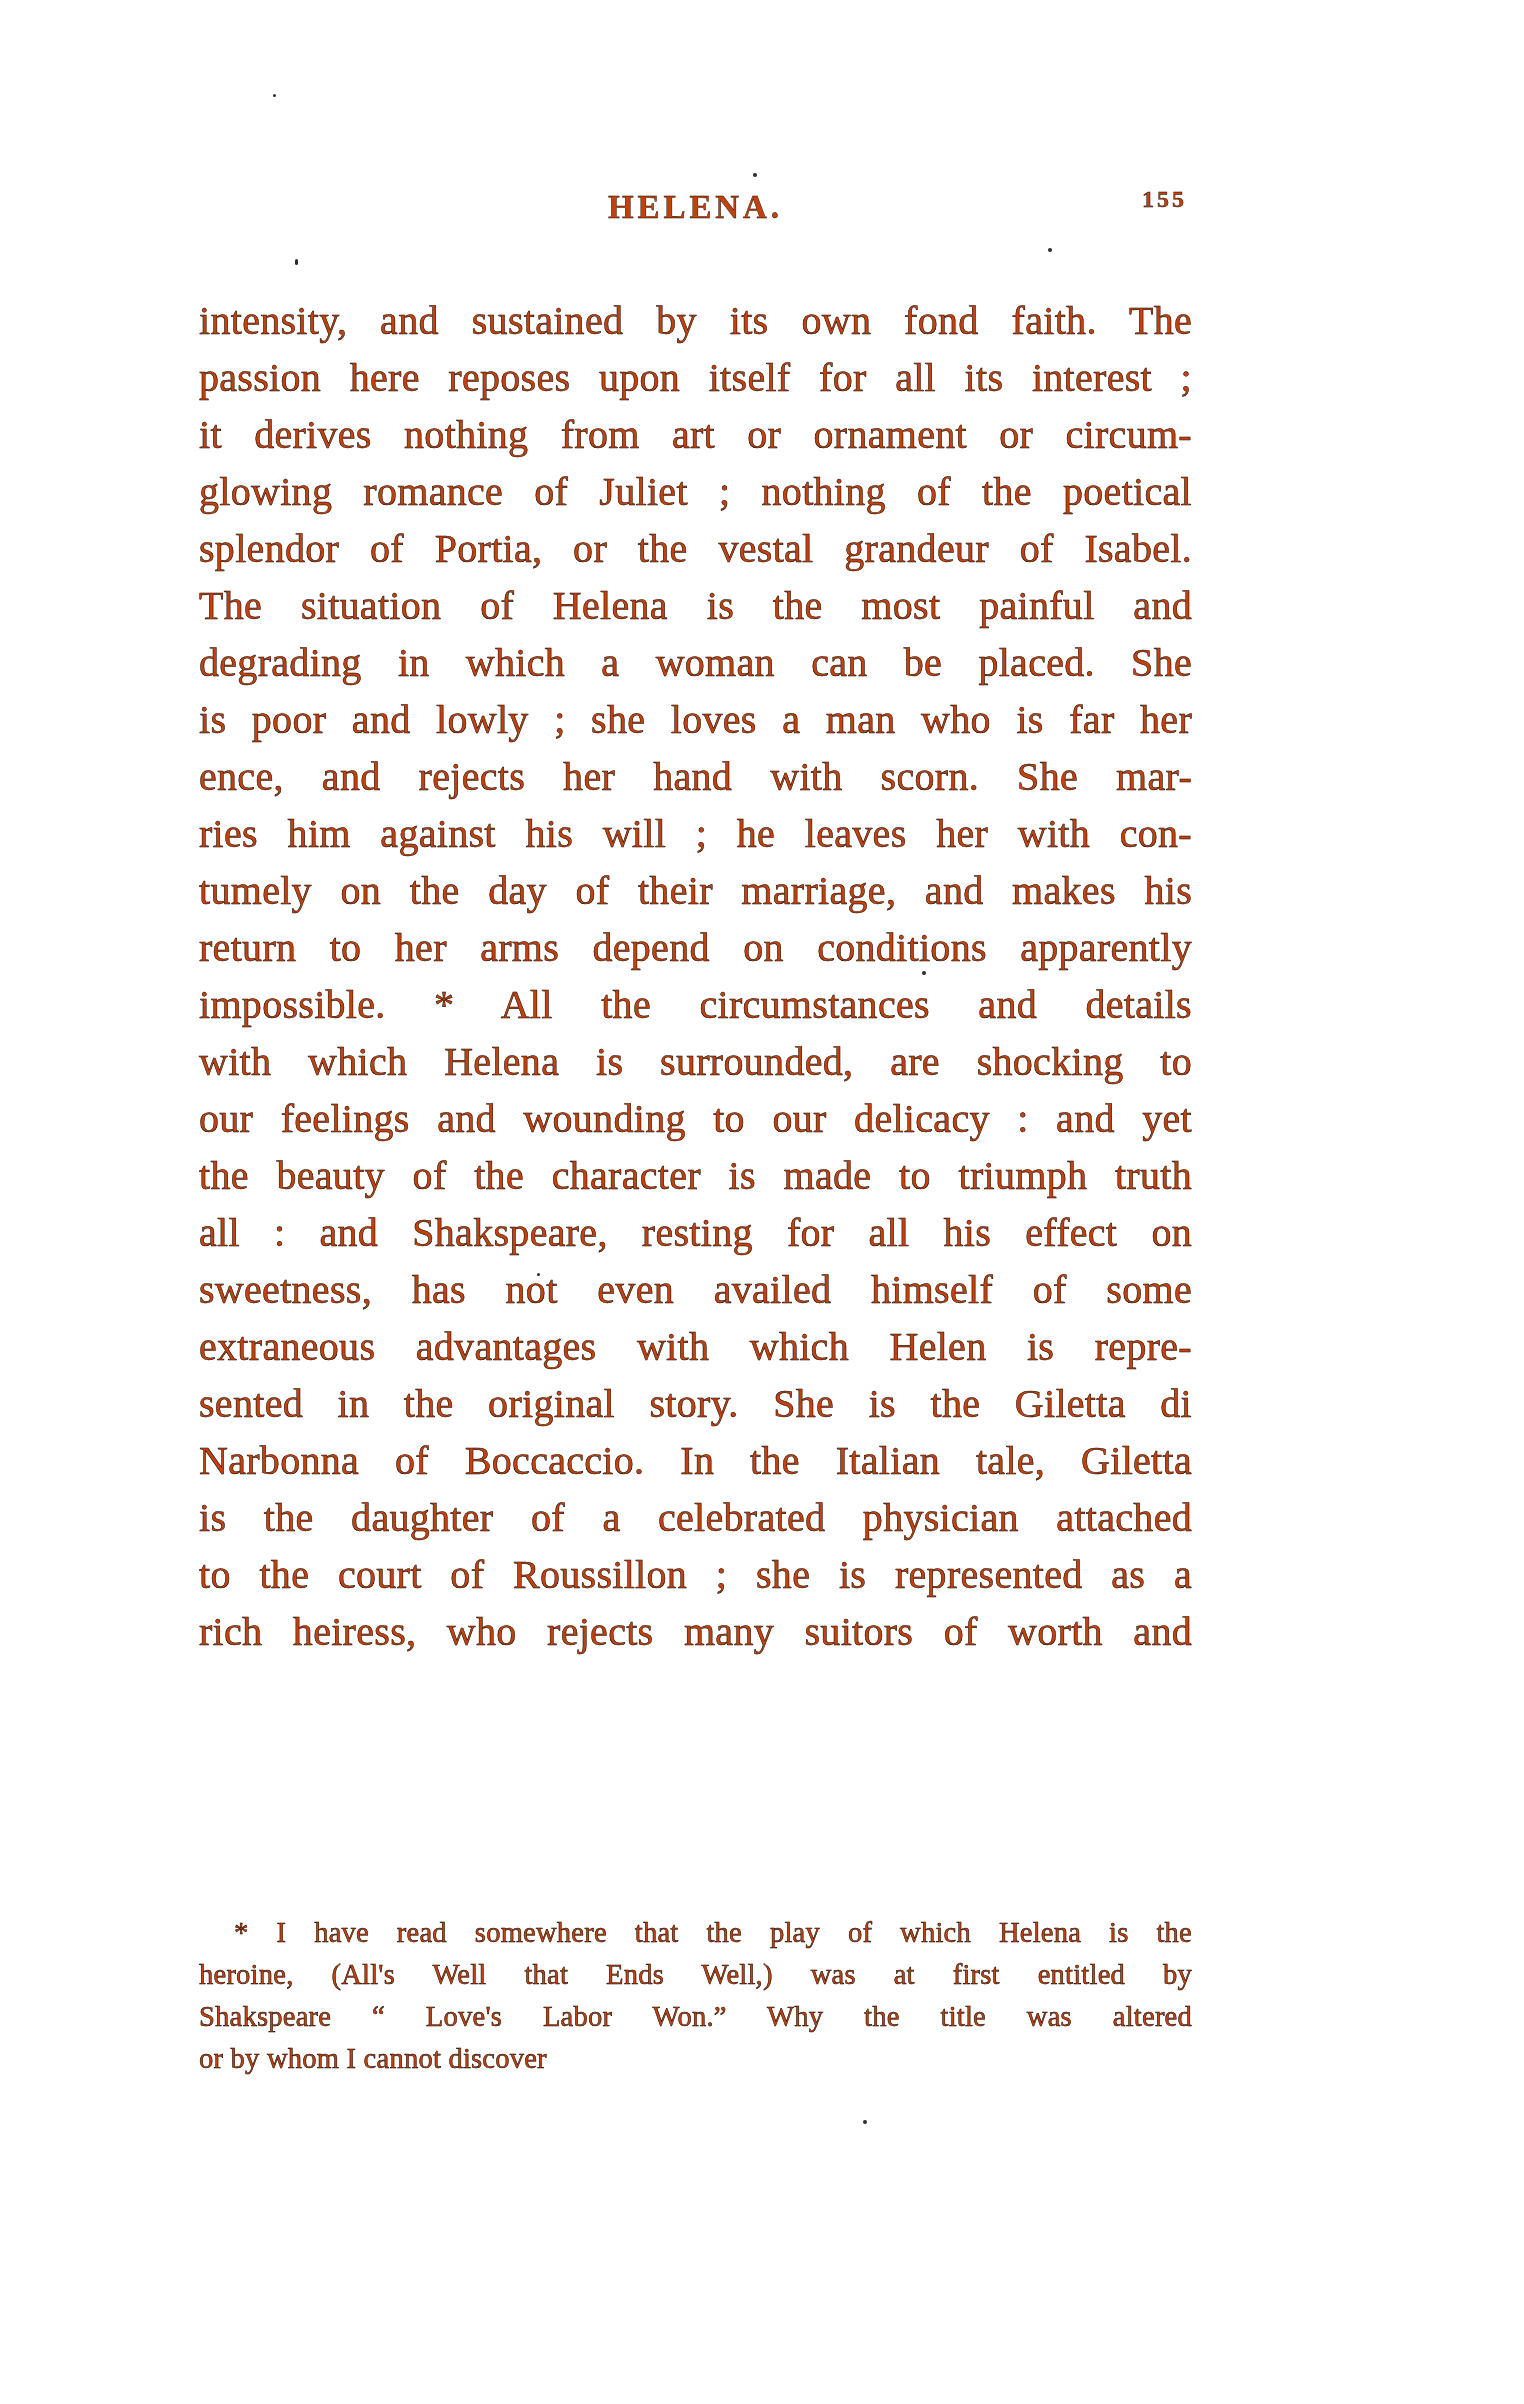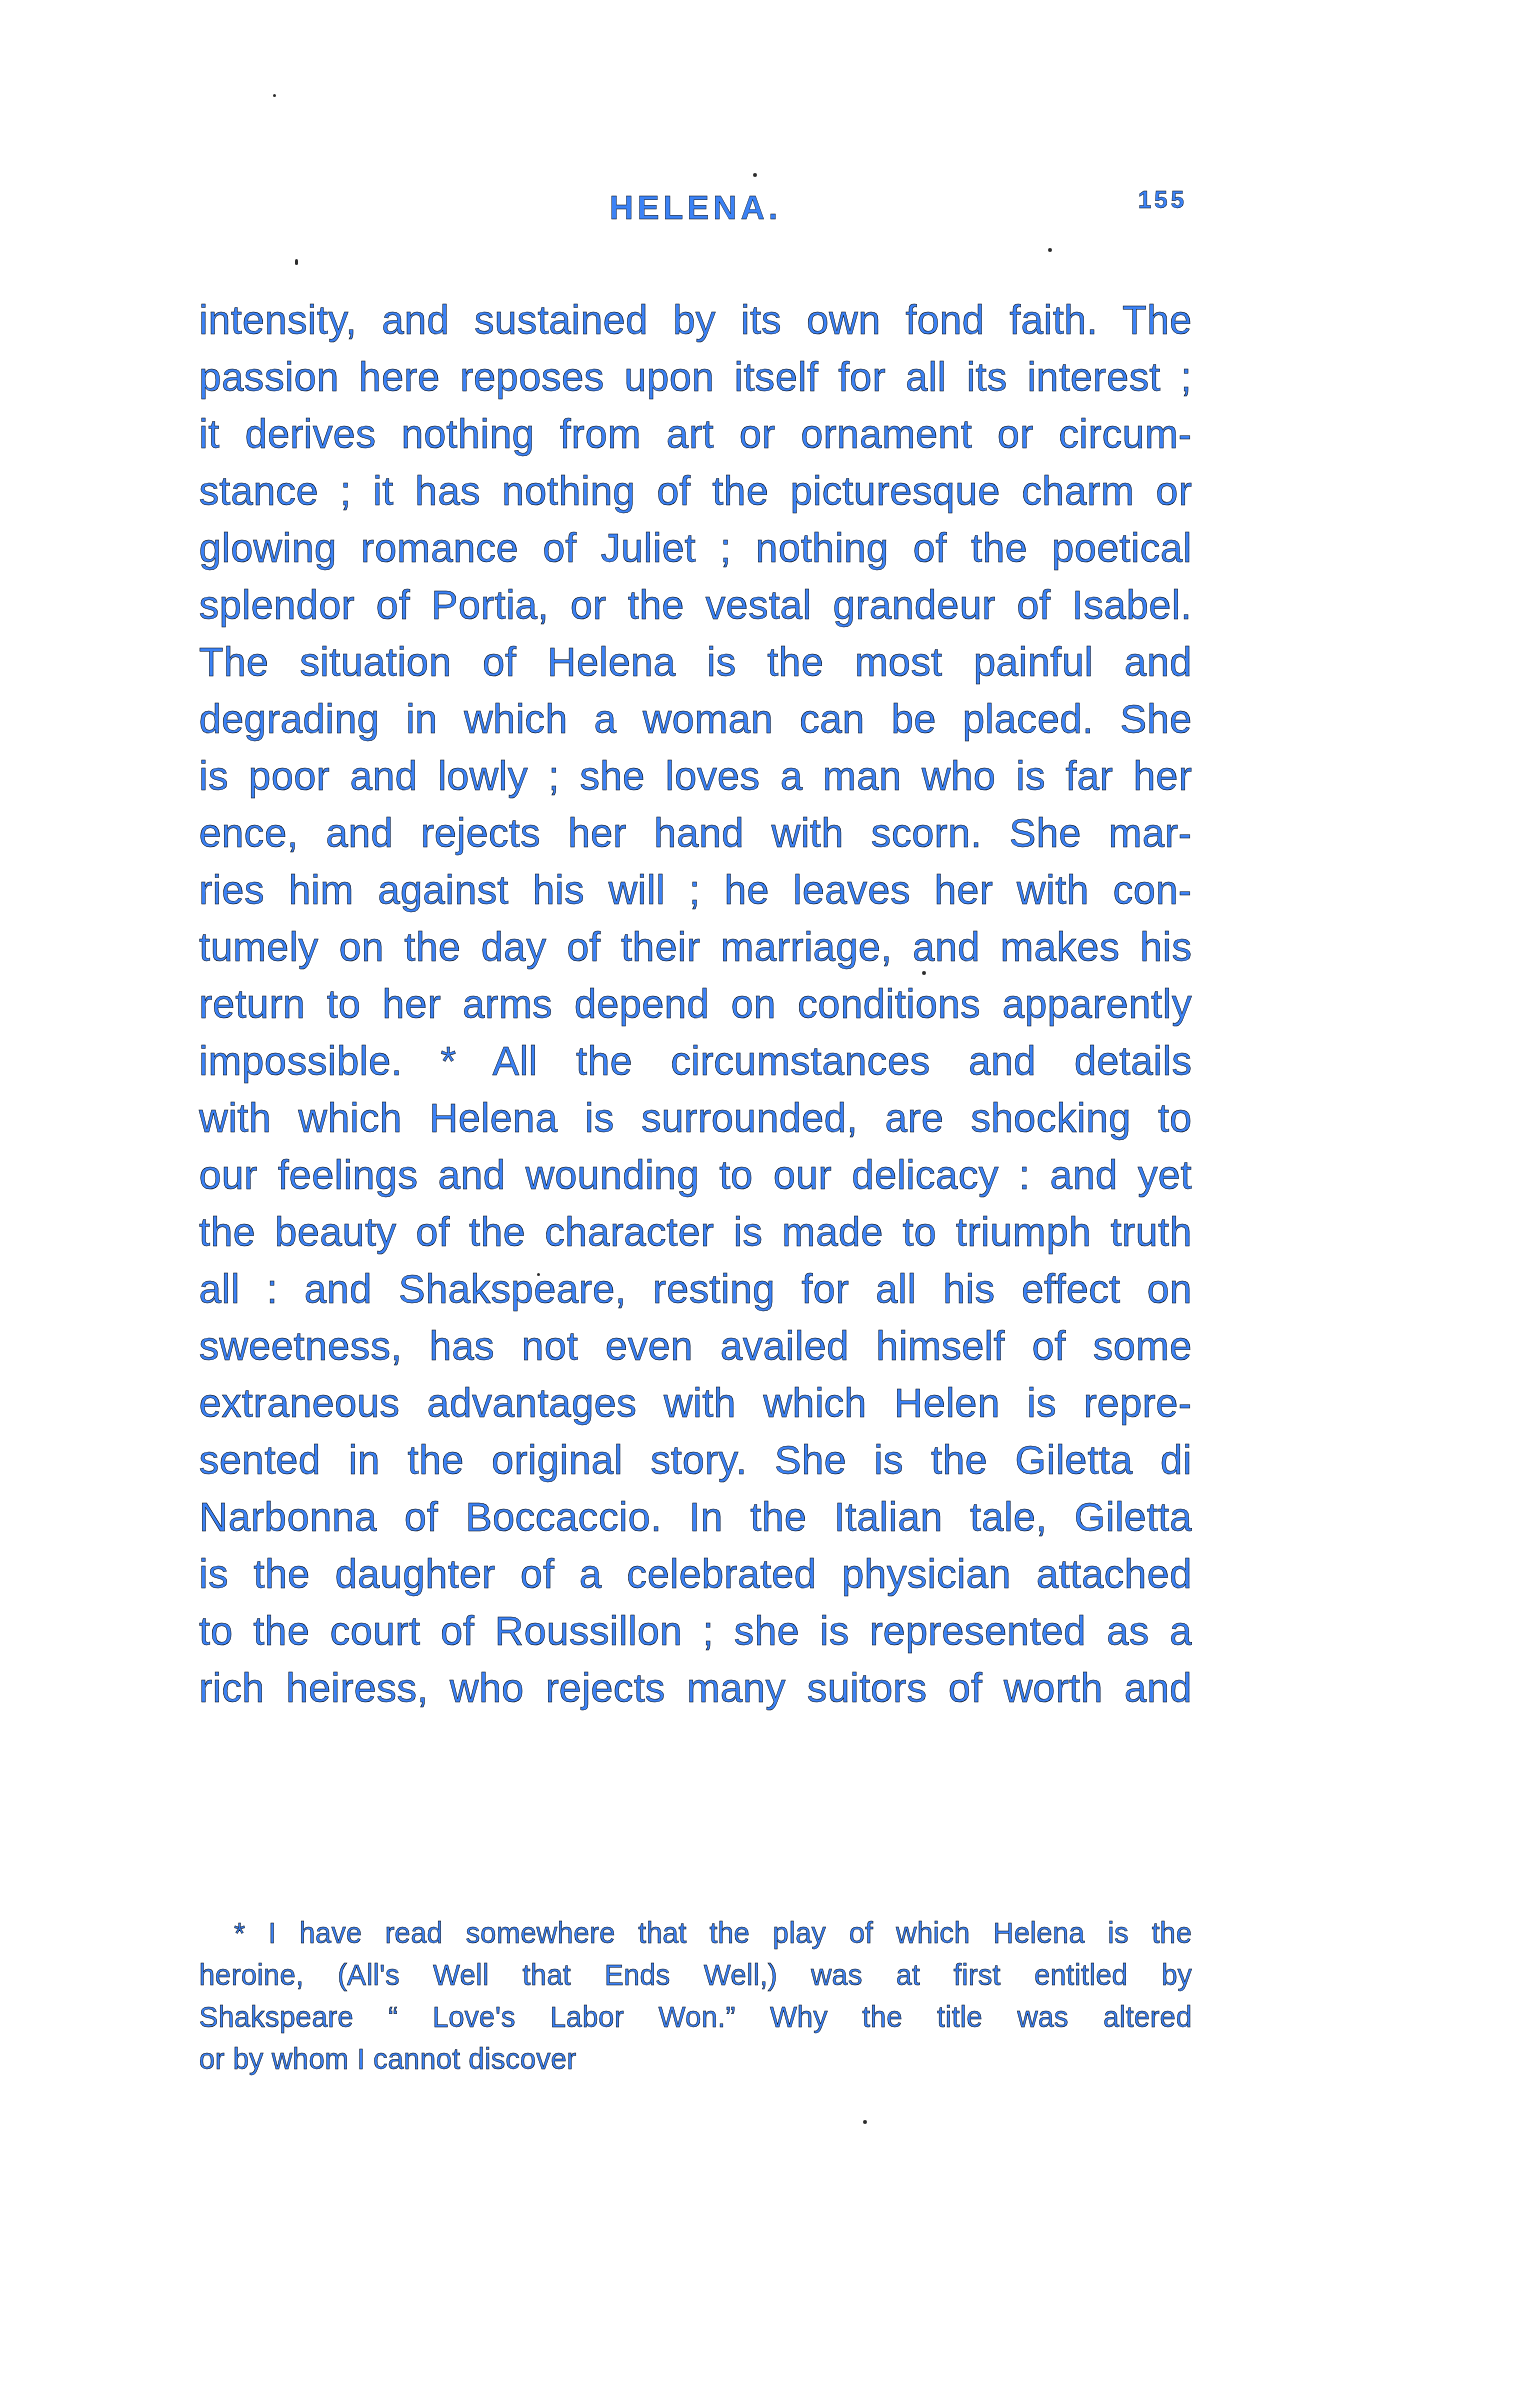--- a/index.html
+++ b/index.html
@@ -1,22 +1,22 @@
 <!DOCTYPE html>
 <html><head>
 <meta charset="utf-8">
 <style>
   html, body { margin: 0; padding: 0; background: #ffffff; }
   .page {
     position: relative;
     width: 1238px;
     height: 2405px;
     background: #ffffff;
-    font-family: Liberation Sans, sans-serif;
-    color: #3b82f6;
+    font-family: Liberation Serif, serif;
+    color: #c2410c;
     overflow: hidden;
   }
   
   .running-head {
     position: absolute;
     left: 199px;
     top: 189px;
     width: 993px;
     height: 43px;
   }
@@ -98,21 +98,20 @@
 
   <header class="running-head">
     <span class="running-title">HELENA.</span>
     <span class="page-number">155</span>
   </header>
 
   <main class="body-text">
     <div class="bl">intensity, and sustained by its own fond faith. The</div>
     <div class="bl">passion here reposes upon itself for all its interest ;</div>
     <div class="bl">it derives nothing from art or ornament or circum-</div>
-    <div class="bl">stance ; it has nothing of the picturesque charm or</div>
     <div class="bl">glowing romance of Juliet ; nothing of the poetical</div>
     <div class="bl">splendor of Portia, or the vestal grandeur of Isabel.</div>
     <div class="bl">The situation of Helena is the most painful and</div>
     <div class="bl">degrading in which a woman can be placed. She</div>
     <div class="bl">is poor and lowly ; she loves a man who is far her</div>
     <div class="bl">ence, and rejects her hand with scorn. She mar-</div>
     <div class="bl">ries him against his will ; he leaves her with con-</div>
     <div class="bl">tumely on the day of their marriage, and makes his</div>
     <div class="bl">return to her arms depend on conditions apparently</div>
     <div class="bl">impossible. * All the circumstances and details</div>

